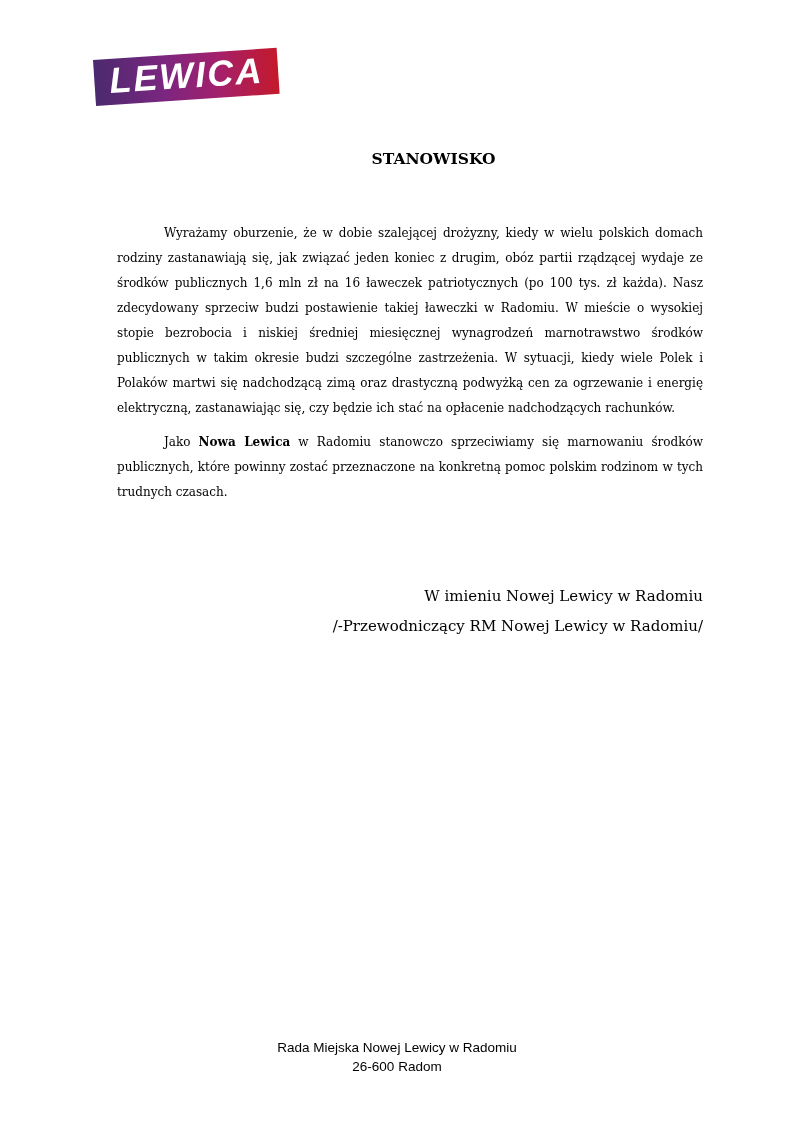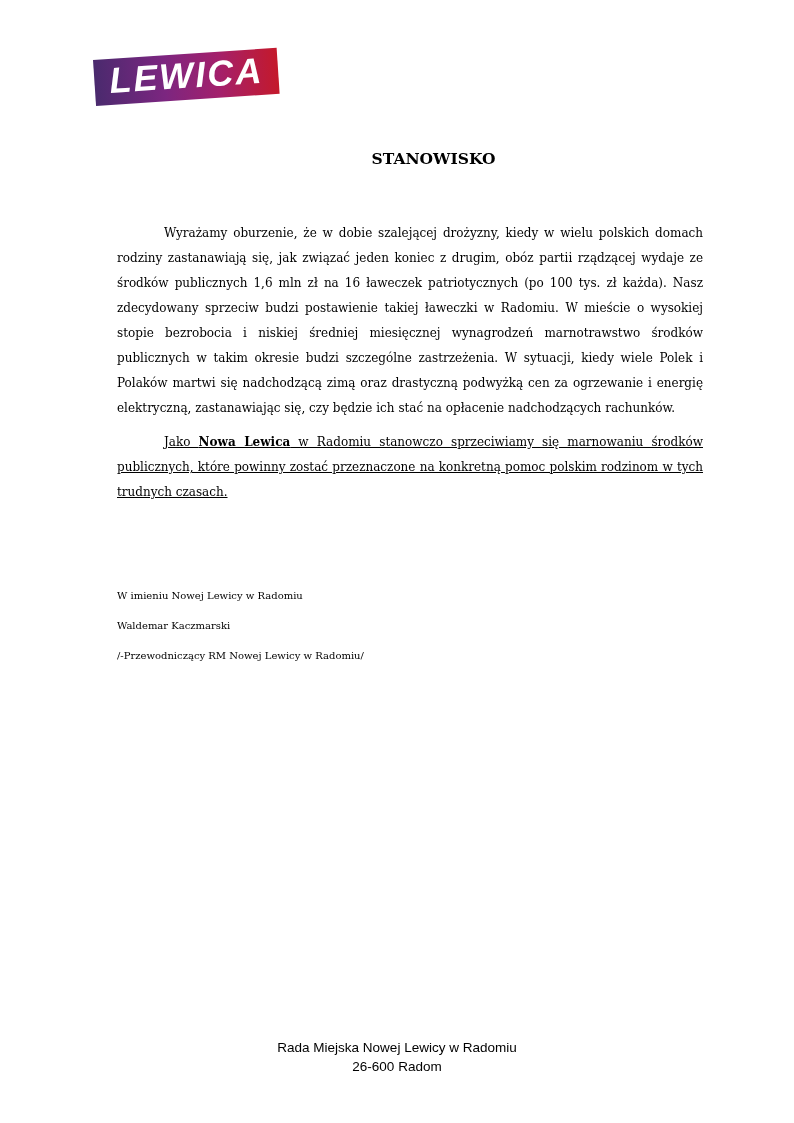--- a/index.html
+++ b/index.html
@@ -52,25 +52,25 @@
   }
   .h-line { line-height: 25px; padding-bottom: 16px; }
   .body-para {
     font-size: 12px;
     line-height: 25px;
     text-align: justify;
     text-justify: inter-word;
     text-indent: 47px;
   }
   .para1 { padding-top: 34px; }
-  .para2 { padding-top: 9px; text-decoration: underline; }
+  .para2 { padding-top: 9px; }
   .signature-block {
     padding-top: 76px;
-    text-align: left;
-    font-size: 10px;
+    text-align: right;
+    font-size: 15px;
   }
   .sig-line { line-height: 30px; }
   .sig-italic { }
   
   .footer {
     position: absolute;
     left: 0;
     right: 0;
     top: 1039px;
     text-align: center;
@@ -94,21 +94,20 @@
     <div class="heading-block">
       <p class="h-line">STANOWISKO</p>
     </div>
 
     <p class="body-para para1">Wyrażamy oburzenie, że w dobie szalejącej drożyzny, kiedy w wielu polskich domach rodziny zastanawiają się, jak związać jeden koniec z drugim, obóz partii rządzącej wydaje ze środków publicznych 1,6 mln zł na 16 ławeczek patriotycznych (po 100 tys. zł każda). Nasz zdecydowany sprzeciw budzi postawienie takiej ławeczki w Radomiu. W mieście o wysokiej stopie bezrobocia i niskiej średniej miesięcznej wynagrodzeń marnotrawstwo środków publicznych w takim okresie budzi szczególne zastrzeżenia. W sytuacji, kiedy wiele Polek i Polaków martwi się nadchodzącą zimą oraz drastyczną podwyżką cen za ogrzewanie i energię elektryczną, zastanawiając się, czy będzie ich stać na opłacenie nadchodzących rachunków.</p>
 
     <p class="body-para para2"><span>Jako </span><strong>Nowa Lewica</strong><span> w Radomiu stanowczo sprzeciwiamy się marnowaniu środków publicznych, które powinny zostać przeznaczone na konkretną pomoc polskim rodzinom w tych trudnych czasach.</span></p>
 
     <div class="signature-block">
       <p class="sig-line">W imieniu Nowej Lewicy w Radomiu</p>
-      <p class="sig-line">Waldemar Kaczmarski</p>
       <p class="sig-line sig-italic">/-Przewodniczący RM Nowej Lewicy w Radomiu/</p>
     </div>
 
   </div>
 
   <div class="footer">
     <p>Rada Miejska Nowej Lewicy w Radomiu</p>
     <p>26-600 Radom</p>
   </div>
 

